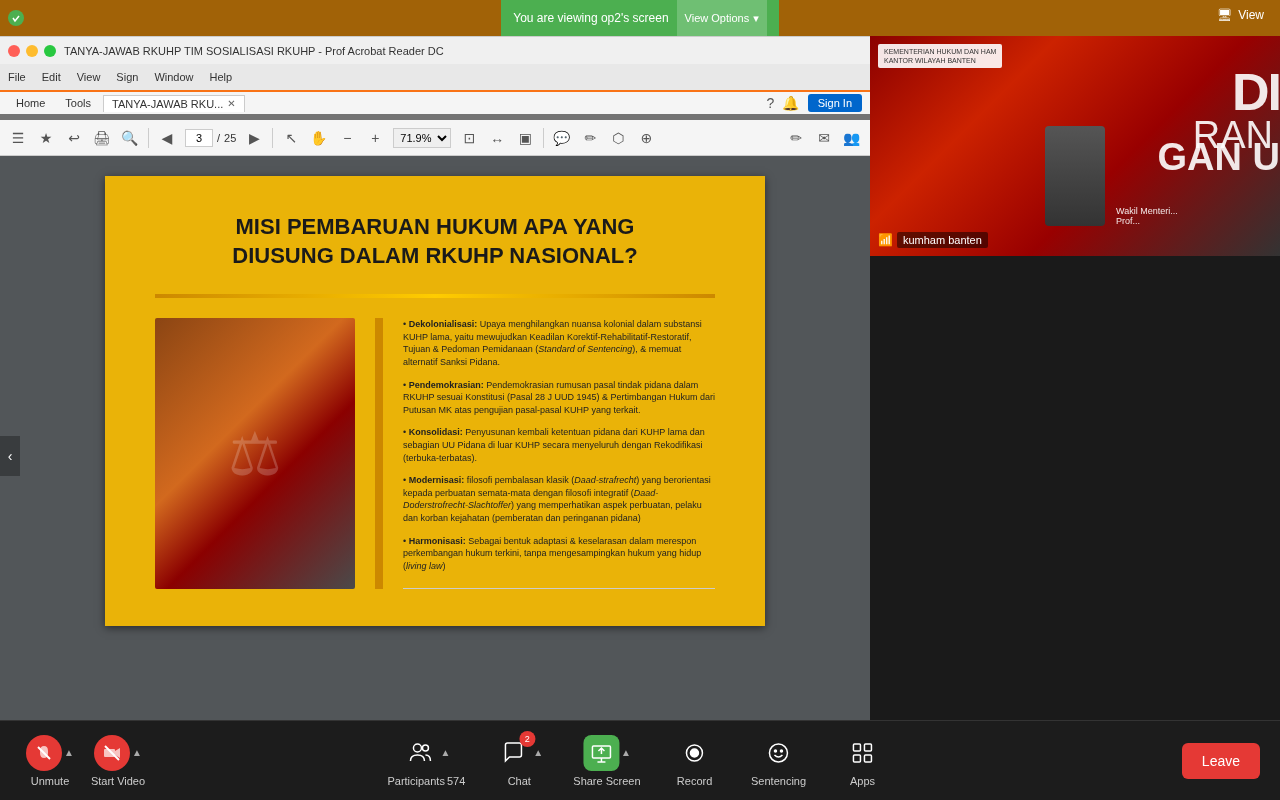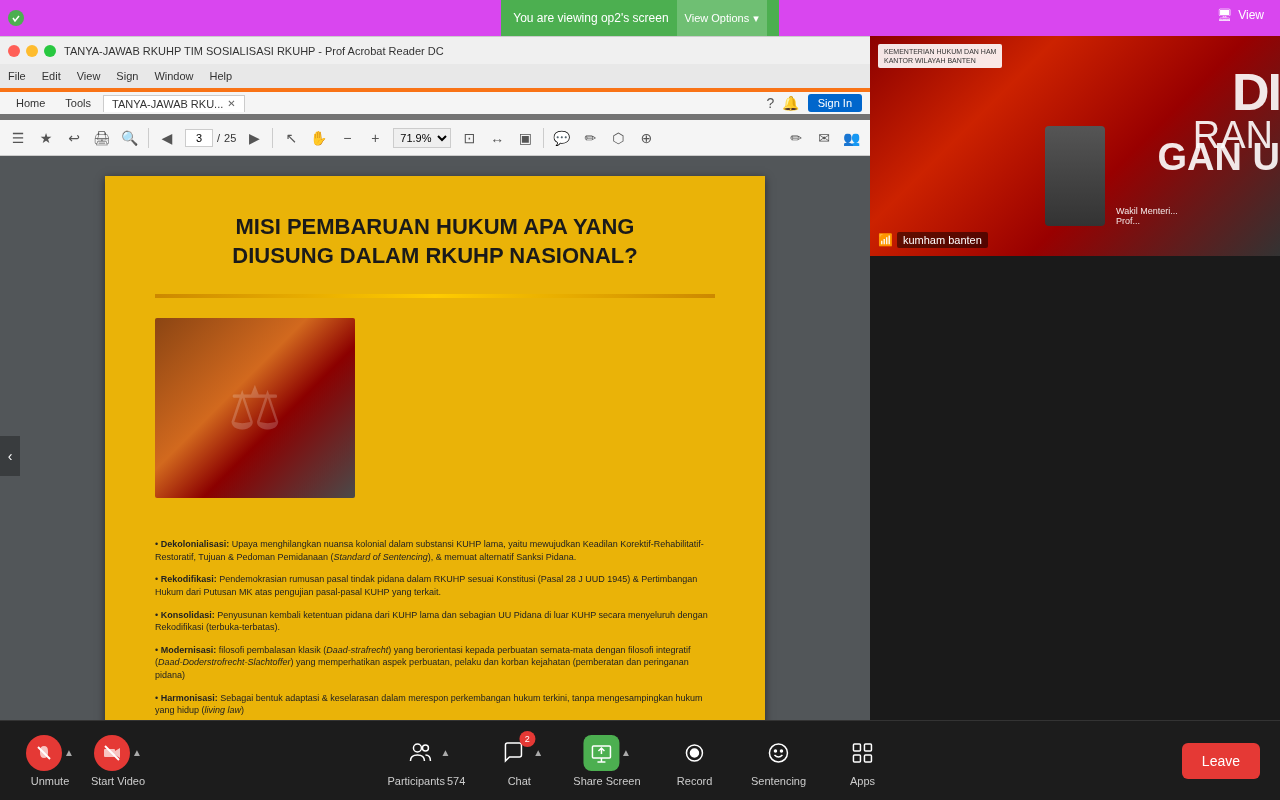--- a/index.html
+++ b/index.html
@@ -9,21 +9,21 @@
       background: #1a1a1a;
       font-family: -apple-system, BlinkMacSystemFont, 'Segoe UI', sans-serif;
       overflow: hidden;
       position: relative;
     }
 
     
     .top-bar {
       width: 100%;
       height: 36px;
-      background: #d946ef;
+      background: #a16207;
       display: flex;
       align-items: center;
       justify-content: center;
       position: relative;
     }
     .screen-share-banner {
       background: #4caf50;
       color: white;
       font-size: 12px;
       padding: 4px 12px;
@@ -108,21 +108,21 @@
     }
 
     
     .adobe-home-bar {
       background: #e8e8e8;
       height: 28px;
       display: flex;
       align-items: center;
       padding: 0 8px;
       gap: 16px;
-      border-bottom: 4px solid #f97316;
+      border-bottom: 2px solid #f97316;
     }
     .adobe-home-bar span {
       font-size: 11px;
       color: #333;
       cursor: pointer;
     }
     .adobe-tab-bar {
       background: #f5f5f5;
       height: 28px;
       display: flex;
@@ -229,21 +229,20 @@
       margin-bottom: 24px;
     }
     .pdf-divider {
       height: 4px;
       background: linear-gradient(to right, #cc8800, #ffcc00, #cc8800);
       margin-bottom: 20px;
     }
     .pdf-body {
       display: flex;
       gap: 20px;
-      flex-direction: column;
     }
     .pdf-image-placeholder {
       width: 200px;
       min-height: 180px;
       background: linear-gradient(135deg, #8B4513 0%, #D2691E 40%, #8B0000 60%, #4a4a4a 100%);
       flex-shrink: 0;
       border-radius: 2px;
       position: relative;
       overflow: hidden;
     }
@@ -529,21 +528,21 @@
           </div>
           <div class="pdf-divider"></div>
           <div class="pdf-body">
             <div class="pdf-image-placeholder"></div>
             <div class="pdf-yellow-bar"></div>
             <div class="pdf-text-content">
               <div class="pdf-bullet">
                 • <span class="pdf-bullet-title">Dekolonialisasi:</span> Upaya menghilangkan nuansa kolonial dalam substansi KUHP lama, yaitu mewujudkan Keadilan Korektif-Rehabilitatif-Restoratif, Tujuan &amp; Pedoman Pemidanaan (<em>Standard of Sentencing</em>), &amp; memuat alternatif Sanksi Pidana.
               </div>
               <div class="pdf-bullet">
-                • <span class="pdf-bullet-title">Rekodifikasi:</span> Pendemokrasian rumusan pasal tindak pidana dalam RKUHP sesuai Konstitusi (Pasal 28 J UUD 1945) &amp; Pertimbangan Hukum dari Putusan MK atas pengujian pasal-pasal KUHP yang terkait.
+                • <span class="pdf-bullet-title">Pendemokrasian:</span> Pendemokrasian rumusan pasal tindak pidana dalam RKUHP sesuai Konstitusi (Pasal 28 J UUD 1945) &amp; Pertimbangan Hukum dari Putusan MK atas pengujian pasal-pasal KUHP yang terkait.
               </div>
               <div class="pdf-bullet">
                 • <span class="pdf-bullet-title">Konsolidasi:</span> Penyusunan kembali ketentuan pidana dari KUHP lama dan sebagian UU Pidana di luar KUHP secara menyeluruh dengan Rekodifikasi (terbuka-terbatas).
               </div>
               <div class="pdf-bullet">
                 • <span class="pdf-bullet-title">Modernisasi:</span> filosofi pembalasan klasik (<em>Daad-strafrecht</em>) yang berorientasi kepada perbuatan semata-mata dengan filosofi integratif (<em>Daad-Doderstrofrecht-Slachtoffer</em>) yang memperhatikan aspek perbuatan, pelaku dan korban kejahatan (pemberatan dan peringanan pidana)
               </div>
               <div class="pdf-bullet">
                 • <span class="pdf-bullet-title">Harmonisasi:</span> Sebagai bentuk adaptasi &amp; keselarasan dalam merespon perkembangan hukum terkini, tanpa mengesampingkan hukum yang hidup (<em>living law</em>)
               </div>

